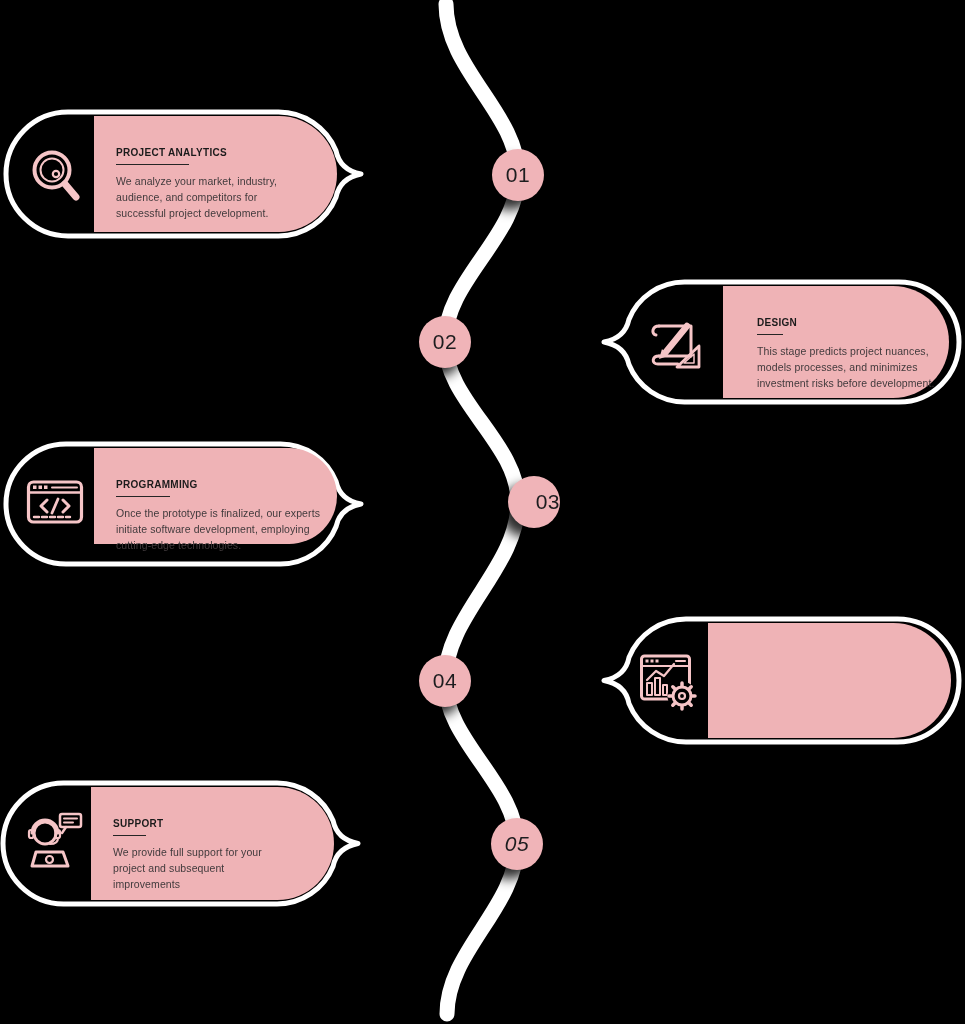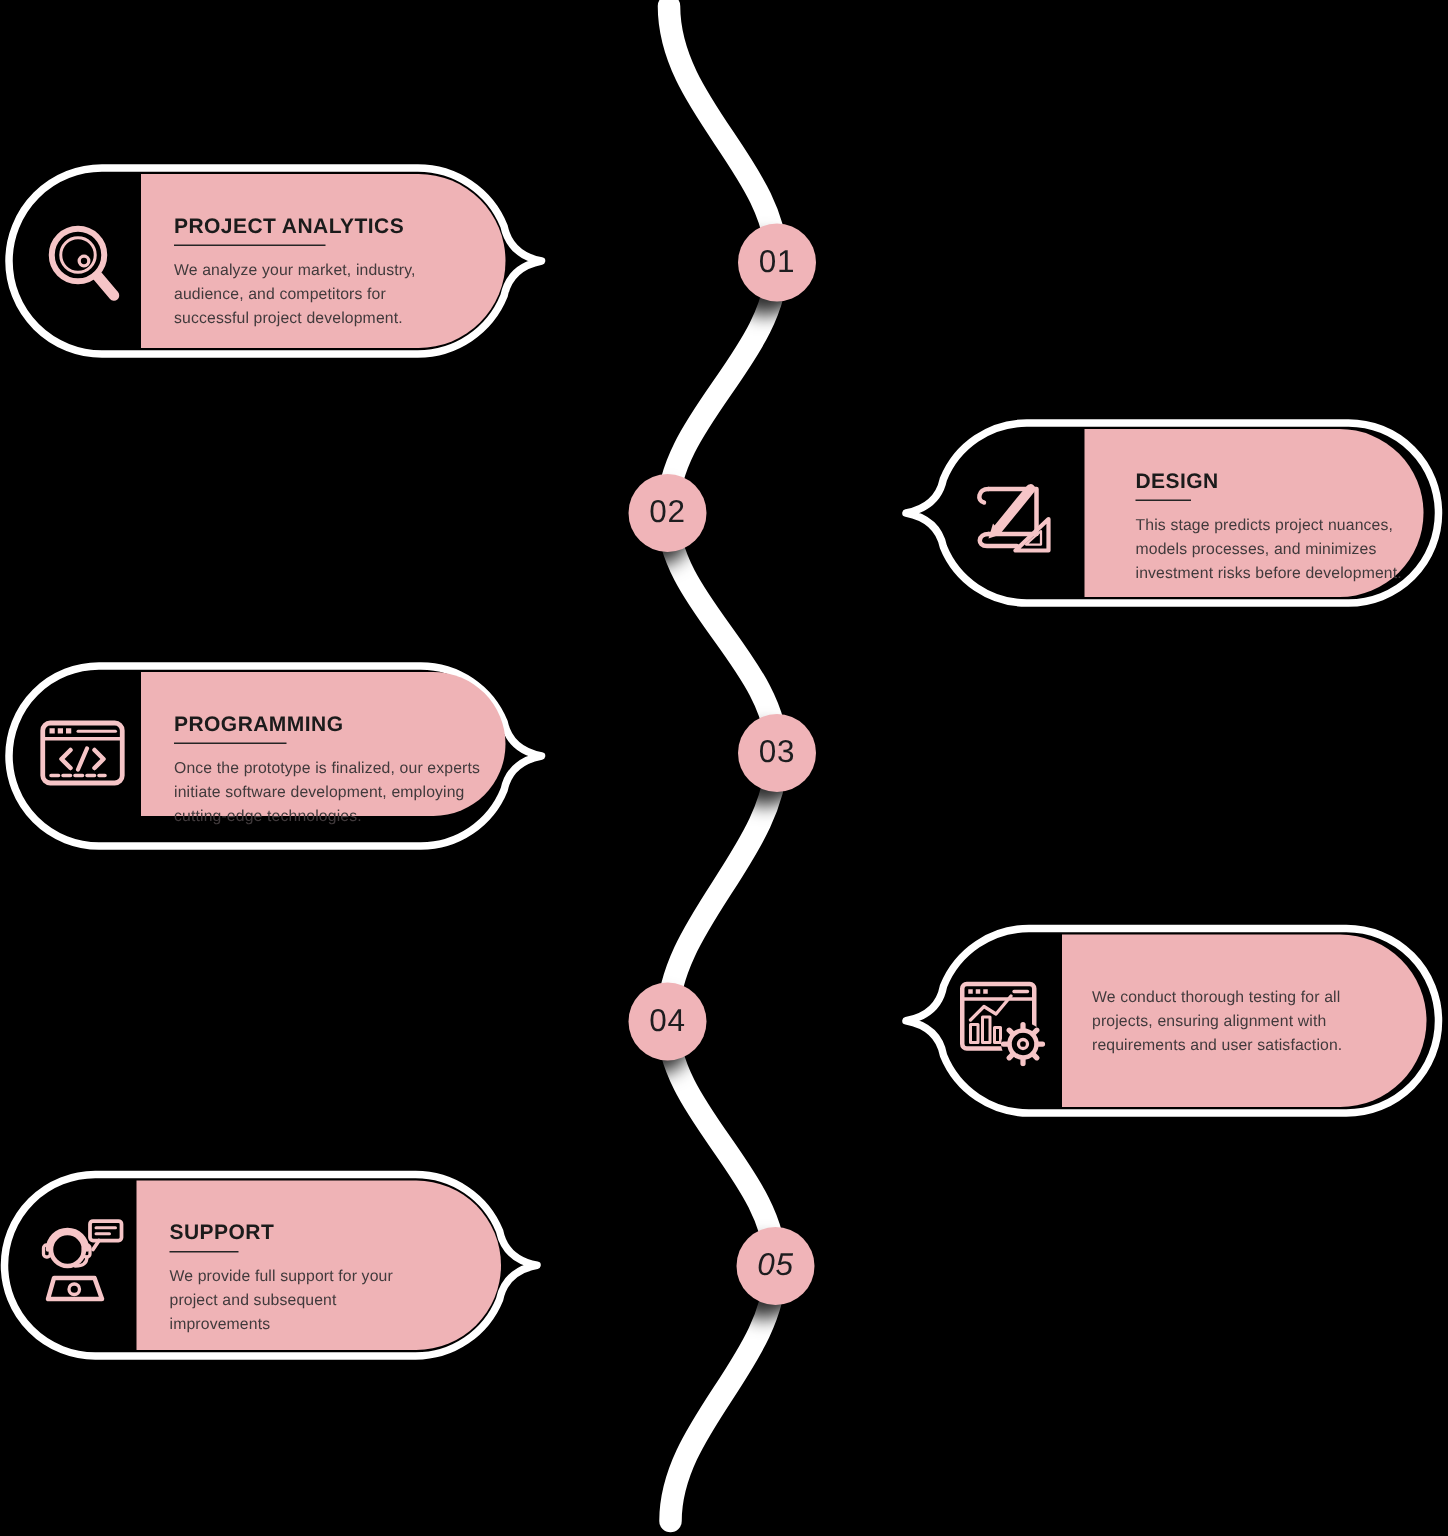--- a/index.html
+++ b/index.html
@@ -16,21 +16,21 @@
     font-size:21px;font-weight:500;letter-spacing:.5px;
     filter:drop-shadow(-8px 9px 6px rgba(0,0,0,.82));}
 
   
   .card{position:absolute;width:362px;}
   .bubble{position:absolute;left:0;top:0;width:100%;height:100%;}
   .bubble path{fill:#000;stroke:#fff;stroke-width:5;stroke-linejoin:round;}
   .pink{position:absolute;background:#efb3b6;}
   .pink.right-round{border-radius:0 999px 999px 0;}
   .content{position:relative;box-sizing:border-box;height:100%;padding:26px 10px 0 22px;}
-  .content h3{margin:0;display:inline-block;font-size:14px;line-height:1.05;font-weight:700;
+  .content h3{margin:0;display:inline-block;font-size:10px;line-height:1.05;font-weight:700;
     letter-spacing:.3px;color:#1b1b1b;}
   .content h3::after{content:"";display:block;width:66%;height:1.5px;background:#252525;margin-top:5px;}
   .content p{margin:8px 0 0;font-size:10.5px;line-height:16px;color:#413a3c;
     letter-spacing:.1px;white-space:pre-line;}
   .icon{position:absolute;}
   .icon *{fill:none;stroke:#f6c5c7;stroke-linecap:round;stroke-linejoin:round;}
   .icon .fillpink{fill:#f6c5c7;stroke:none;}
   .icon .halo{fill:#000;stroke:none;}
 </style>
 </head>
@@ -132,23 +132,20 @@
       <rect x="17" y="27" width="5" height="17" stroke-width="2"></rect>
       <rect x="25" y="34" width="4" height="10" stroke-width="2"></rect>
       <path d="M 9 29 L 18 20 L 26 25 L 36 13" stroke-width="2.2"></path>
       <circle class="halo" cx="44" cy="45" r="14.5"></circle>
       <circle cx="44" cy="45" r="9" stroke-width="3"></circle>
       <circle cx="44" cy="45" r="3" stroke-width="2.2"></circle>
       <path d="M 53.5 45 H 57 M 50.7 51.7 L 53.2 54.2 M 44 54.5 V 58 M 37.3 51.7 L 34.8 54.2 M 34.5 45 H 31 M 37.3 38.3 L 34.8 35.8 M 44 35.5 V 32 M 50.7 38.3 L 53.2 35.8" stroke-width="3.5"></path>
     </svg>
     <div class="pink right-round" style="left:108px;top:7px;width:243px;height:115px;">
       <div class="content" style="padding-left:20px;padding-right:2px;">
-        <p>We conduct thorough testing for all
-projects, ensuring alignment with
-requirements and user satisfaction.</p>
       </div>
     </div>
   </div>
 
   <div class="card" style="left:0;top:780px;height:127px;">
     <svg class="bubble" viewBox="0 0 362 127">
       <path d="M 63.5 3 H 277 A 60.5 60.5 0 0 1 333.1 40.8 Q 337 59.5 358 63.5 Q 337 67.5 333.1 86.2 A 60.5 60.5 0 0 1 277 124 H 63.5 A 60.5 60.5 0 0 1 63.5 3 Z"></path>
     </svg>
     <svg class="icon" style="left:22px;top:30px;" width="64" height="62" viewBox="0 0 64 62">
       <circle cx="23" cy="23" r="11" stroke-width="3"></circle>
@@ -171,21 +168,21 @@
       </div>
     </div>
   </div>
 
   <div class="step-circle" style="left:492px;top:149px;">
     <span>01</span>
   </div>
   <div class="step-circle" style="left:419px;top:316px;">
     <span>02</span>
   </div>
-  <div class="step-circle" style="left:492px;top:476px;">
+  <div class="step-circle" style="left:508px;top:476px;justify-content:flex-end;">
     <span>03</span>
   </div>
   <div class="step-circle" style="left:419px;top:655px;">
     <span>04</span>
   </div>
   <div class="step-circle" style="left:491px;top:818px;font-style:italic;">
     <span>05</span>
   </div>
 
 </div>

